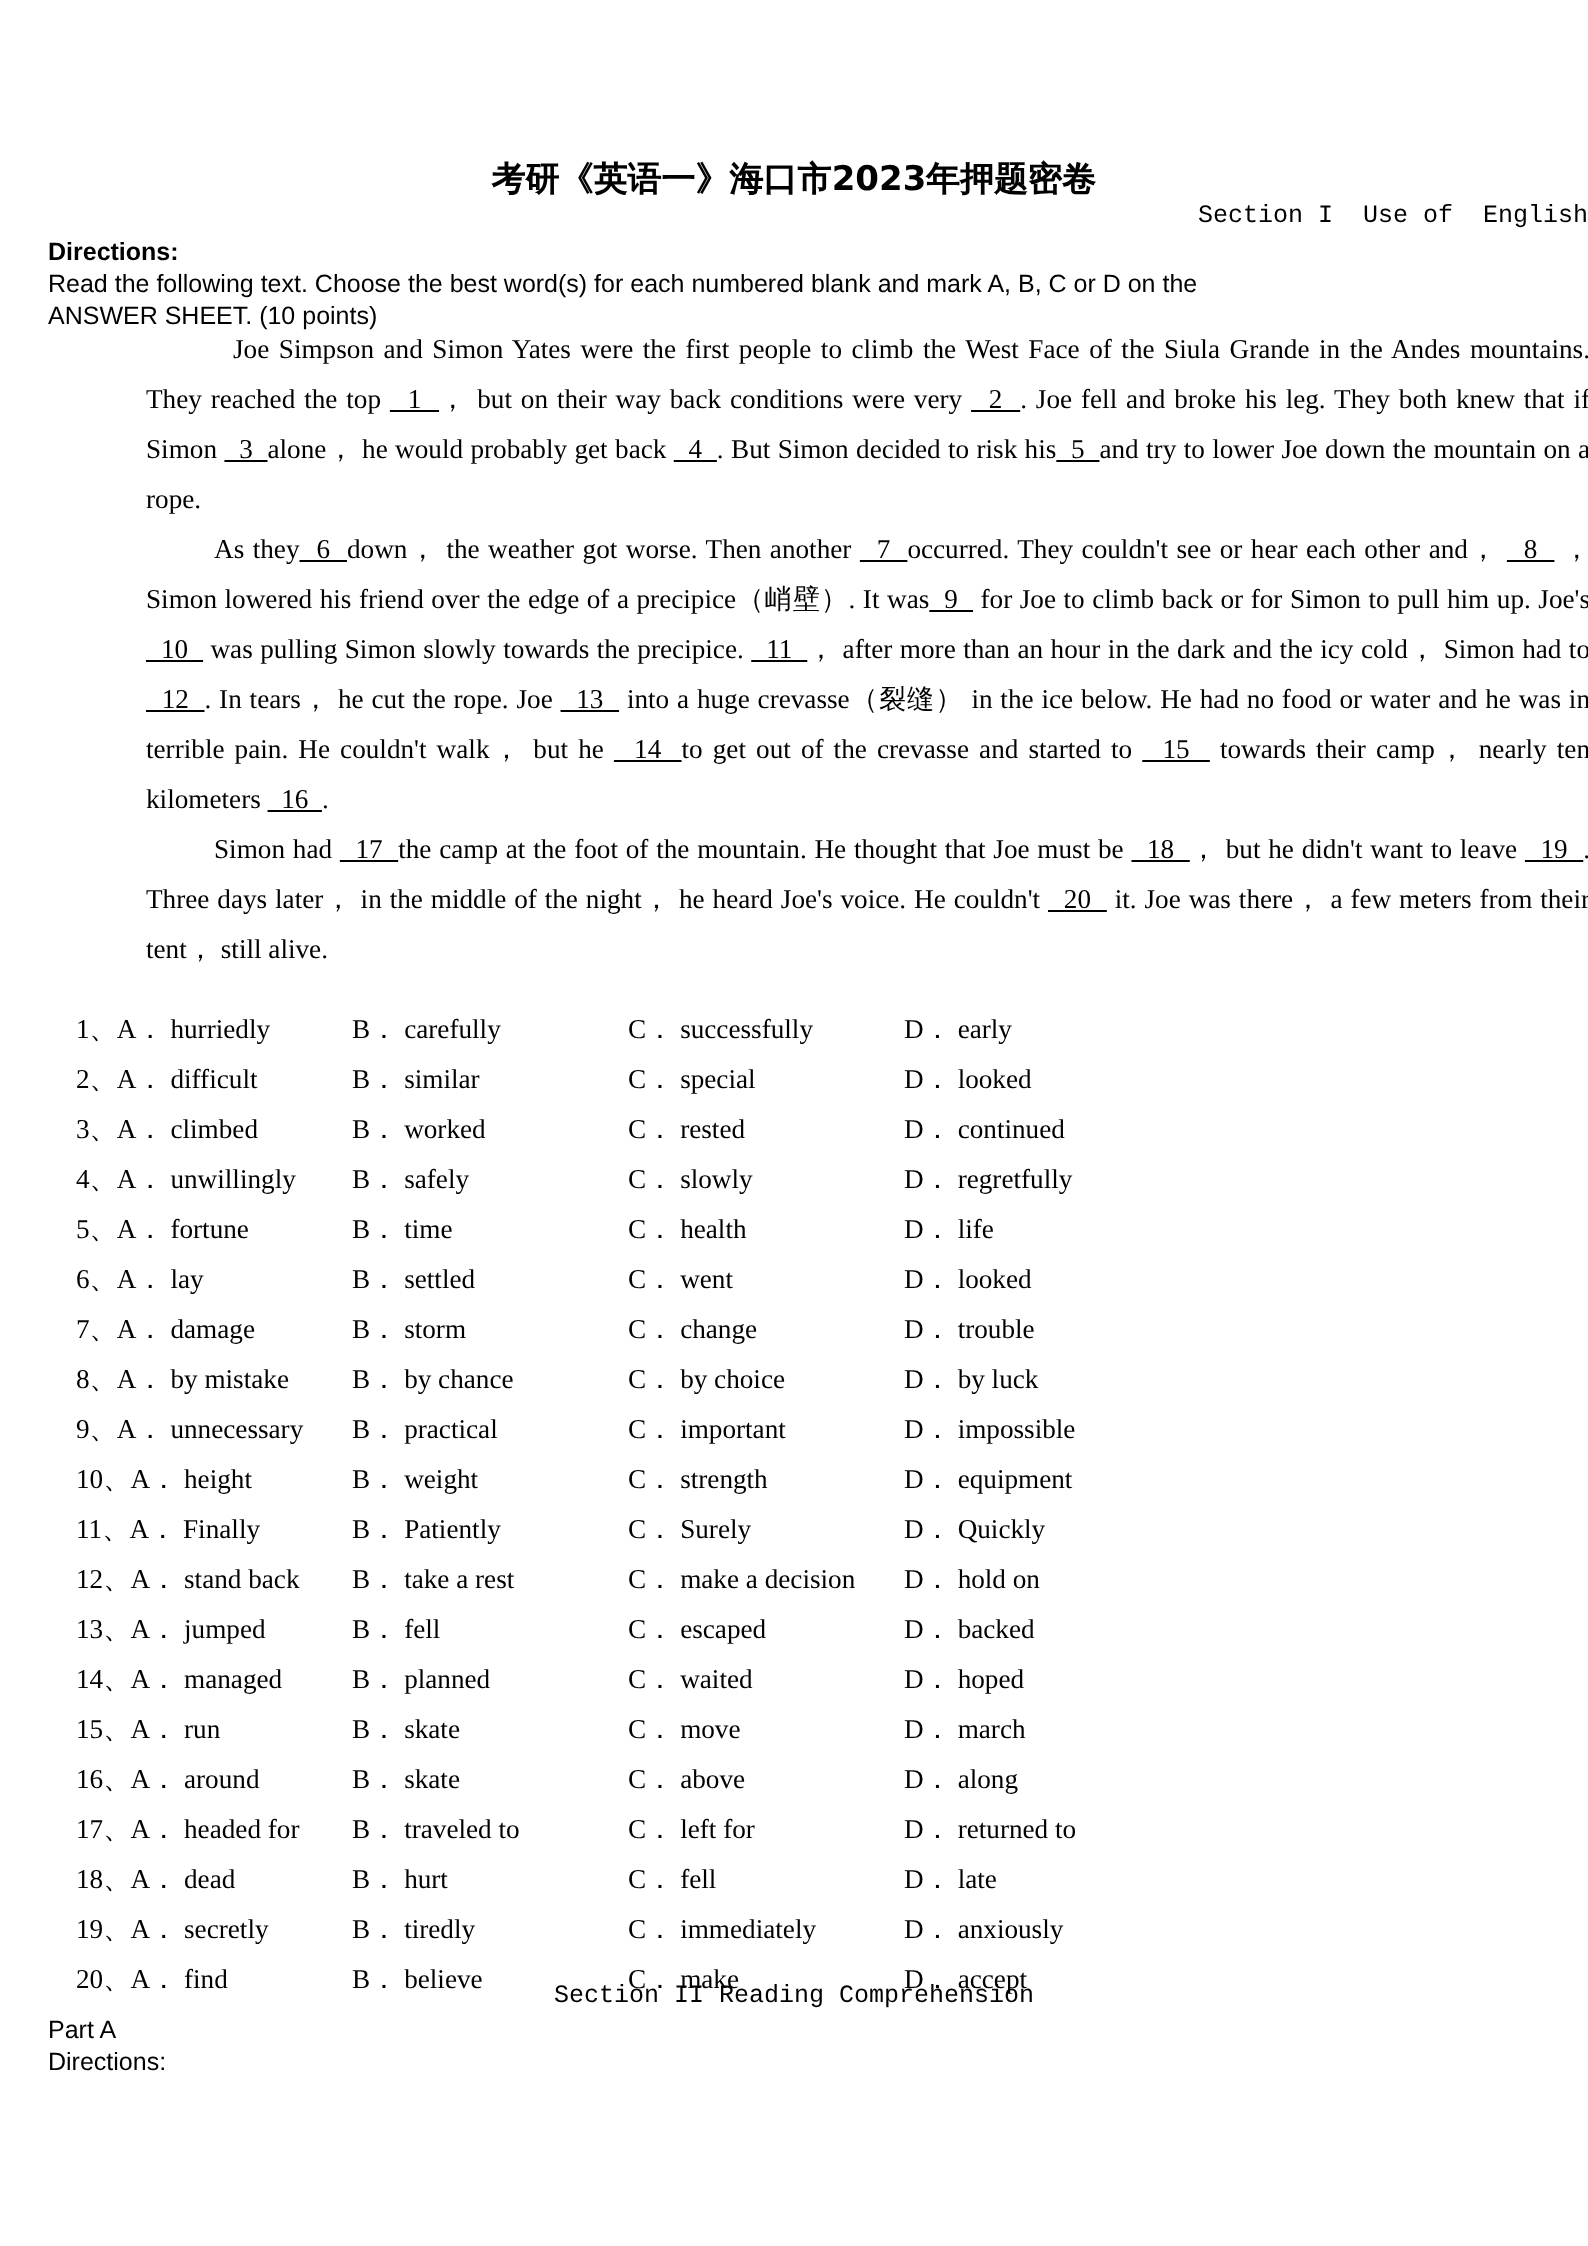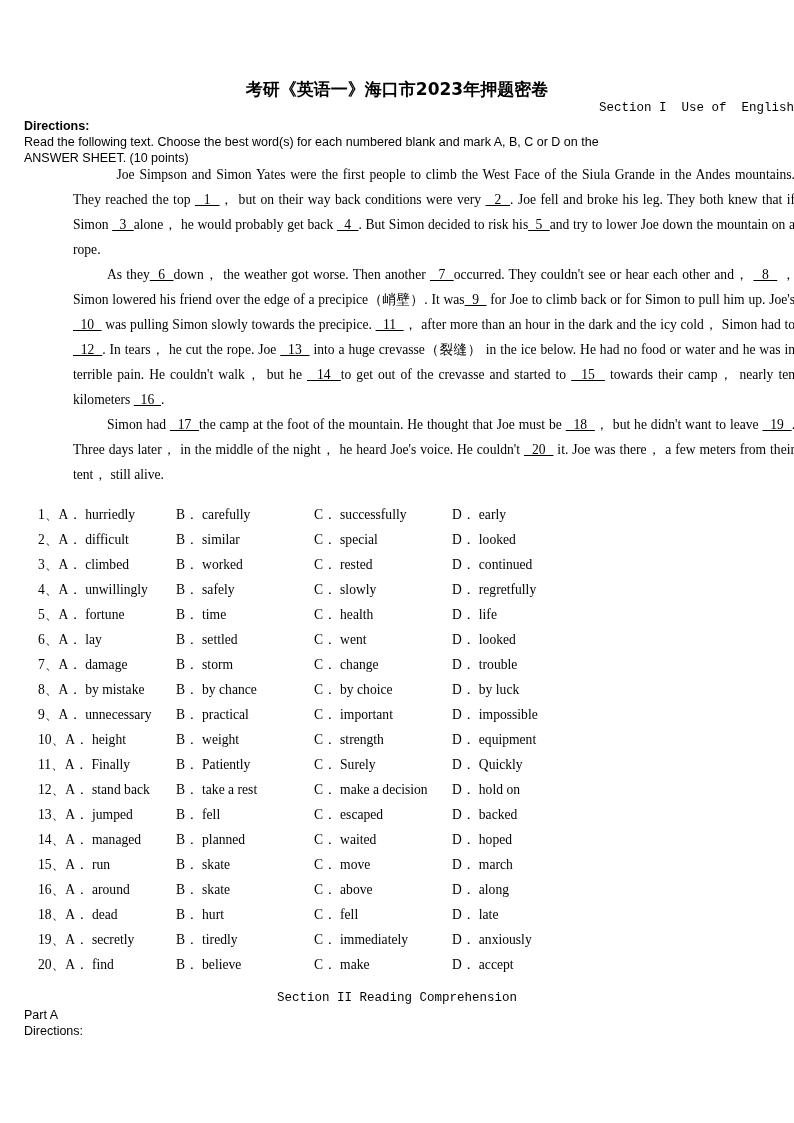--- a/index.html
+++ b/index.html
@@ -147,20 +147,26 @@
         <span class="opt c"><span>C． </span><span>move</span></span>
         <span class="opt d"><span>D． </span><span>march</span></span>
       </div>
       <div class="opt-row">
         <span class="opt a"><span>16、</span><span>A． </span><span>around</span></span>
         <span class="opt b"><span>B． </span><span>skate</span></span>
         <span class="opt c"><span>C． </span><span>above</span></span>
         <span class="opt d"><span>D． </span><span>along</span></span>
       </div>
       <div class="opt-row">
+        <span class="opt a"><span>17、</span><span>A． </span><span>headed for</span></span>
+        <span class="opt b"><span>B． </span><span>traveled to</span></span>
+        <span class="opt c"><span>C． </span><span>left for</span></span>
+        <span class="opt d"><span>D． </span><span>returned to</span></span>
+      </div>
+      <div class="opt-row">
         <span class="opt a"><span>18、</span><span>A． </span><span>dead</span></span>
         <span class="opt b"><span>B． </span><span>hurt</span></span>
         <span class="opt c"><span>C． </span><span>fell</span></span>
         <span class="opt d"><span>D． </span><span>late</span></span>
       </div>
       <div class="opt-row">
         <span class="opt a"><span>19、</span><span>A． </span><span>secretly</span></span>
         <span class="opt b"><span>B． </span><span>tiredly</span></span>
         <span class="opt c"><span>C． </span><span>immediately</span></span>
         <span class="opt d"><span>D． </span><span>anxiously</span></span>

